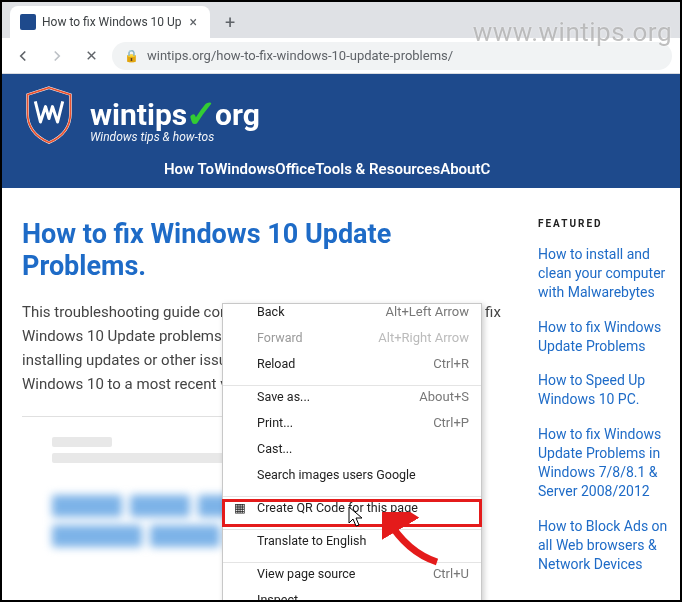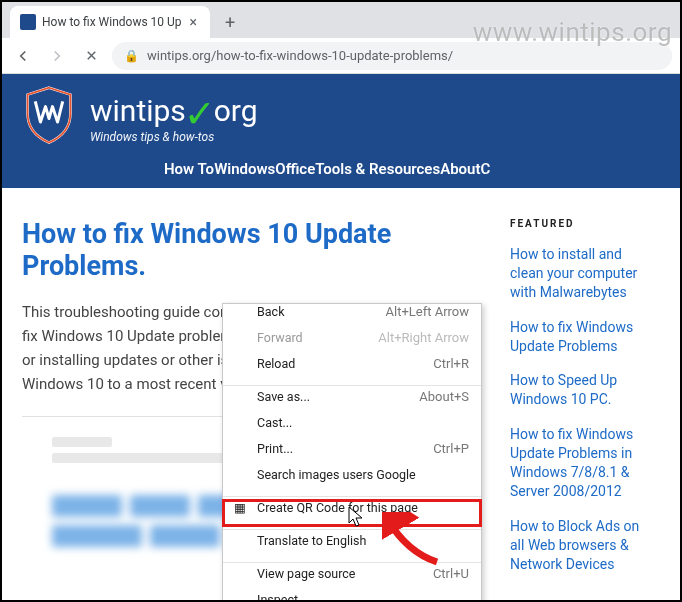--- a/index.html
+++ b/index.html
@@ -13,26 +13,26 @@
 .newtab{width:28px;height:28px;display:flex;align-items:center;justify-content:center;color:#5f6368;font-size:18px;margin-left:6px;margin-bottom:2px}
 .toolbar{height:36px;background:#fff;display:flex;align-items:center;padding:0 8px;gap:8px;border-bottom:1px solid #dadce0}
 .navbtn{width:26px;height:26px;display:flex;align-items:center;justify-content:center;color:#5f6368}
 .navbtn.disabled{color:#bdc1c6}
 .addr{flex:1;height:28px;background:#f1f3f4;border-radius:14px;display:flex;align-items:center;padding:0 12px;gap:8px;font-size:13px;color:#5f6368}
 .lock{font-size:12px}
 .header{background:#1e4a8c;padding:12px 20px 0;color:#fff}
 .logo-row{display:flex;align-items:center;gap:14px;padding-bottom:6px}
 .logo-shield{width:54px;height:60px}
 .logo-text{display:flex;flex-direction:column}
-.brand{font-size:30px;font-weight:400;display:flex;align-items:center}
+.brand{font-size:30px;font-weight:700;display:flex;align-items:flex-end}
 .brand .check{color:#3c3;font-size:38px;margin:0 -2px;transform:translateY(4px)}
 .tagline{font-size:12px;font-style:italic;opacity:.95;margin-top:-2px}
 .nav{display:flex;padding:8px 0 10px 142px;font-size:15px;font-weight:600}
 .nav span{cursor:pointer}
-.content{display:flex;padding:30px 32px 0 20px;gap:28px}
+.content{display:flex;padding:30px 4px 0 20px;gap:28px}
 .main{flex:1}
 .h1{color:#1e6bc7;font-size:27px;font-weight:700;margin-bottom:18px}
 .para{font-size:15px;line-height:1.6;color:#444}
 .ad-placeholder{margin-top:20px;width:430px;height:180px;position:relative;border-top:1px solid #e0e0e0;padding-top:10px}
 .ad-x{position:absolute;right:8px;top:8px;font-size:10px;color:#888;letter-spacing:2px}
 .ph-lines{padding:10px 30px}
 .ph-line{height:10px;background:#e8e8e8;margin-bottom:6px;border-radius:2px}
 .ph-line.s1{width:60px}
 .ph-line.s2{width:200px}
 .ph-blur{display:flex;gap:8px;flex-wrap:wrap;padding:16px 30px;filter:blur(4px)}
@@ -157,25 +157,25 @@
     <div class="ctx-row">
       <span>Reload</span>
       <span class="sc">Ctrl+R</span>
     </div>
     <div class="ctx-sep"></div>
     <div class="ctx-row">
       <span>Save as...</span>
       <span class="sc">About+S</span>
     </div>
     <div class="ctx-row">
-      <span>Cast...</span>
-    </div>
-    <div class="ctx-row">
       <span>Print...</span>
       <span class="sc">Ctrl+P</span>
+    </div>
+    <div class="ctx-row">
+      <span>Cast...</span>
     </div>
     <div class="ctx-row">
       <span>Search images users Google</span>
     </div>
     <div class="ctx-sep"></div>
     <div class="ctx-row">
       <span class="ctx-icon">▦</span>
       <span>Create QR Code for this page</span>
     </div>
     <div class="ctx-sep"></div>

